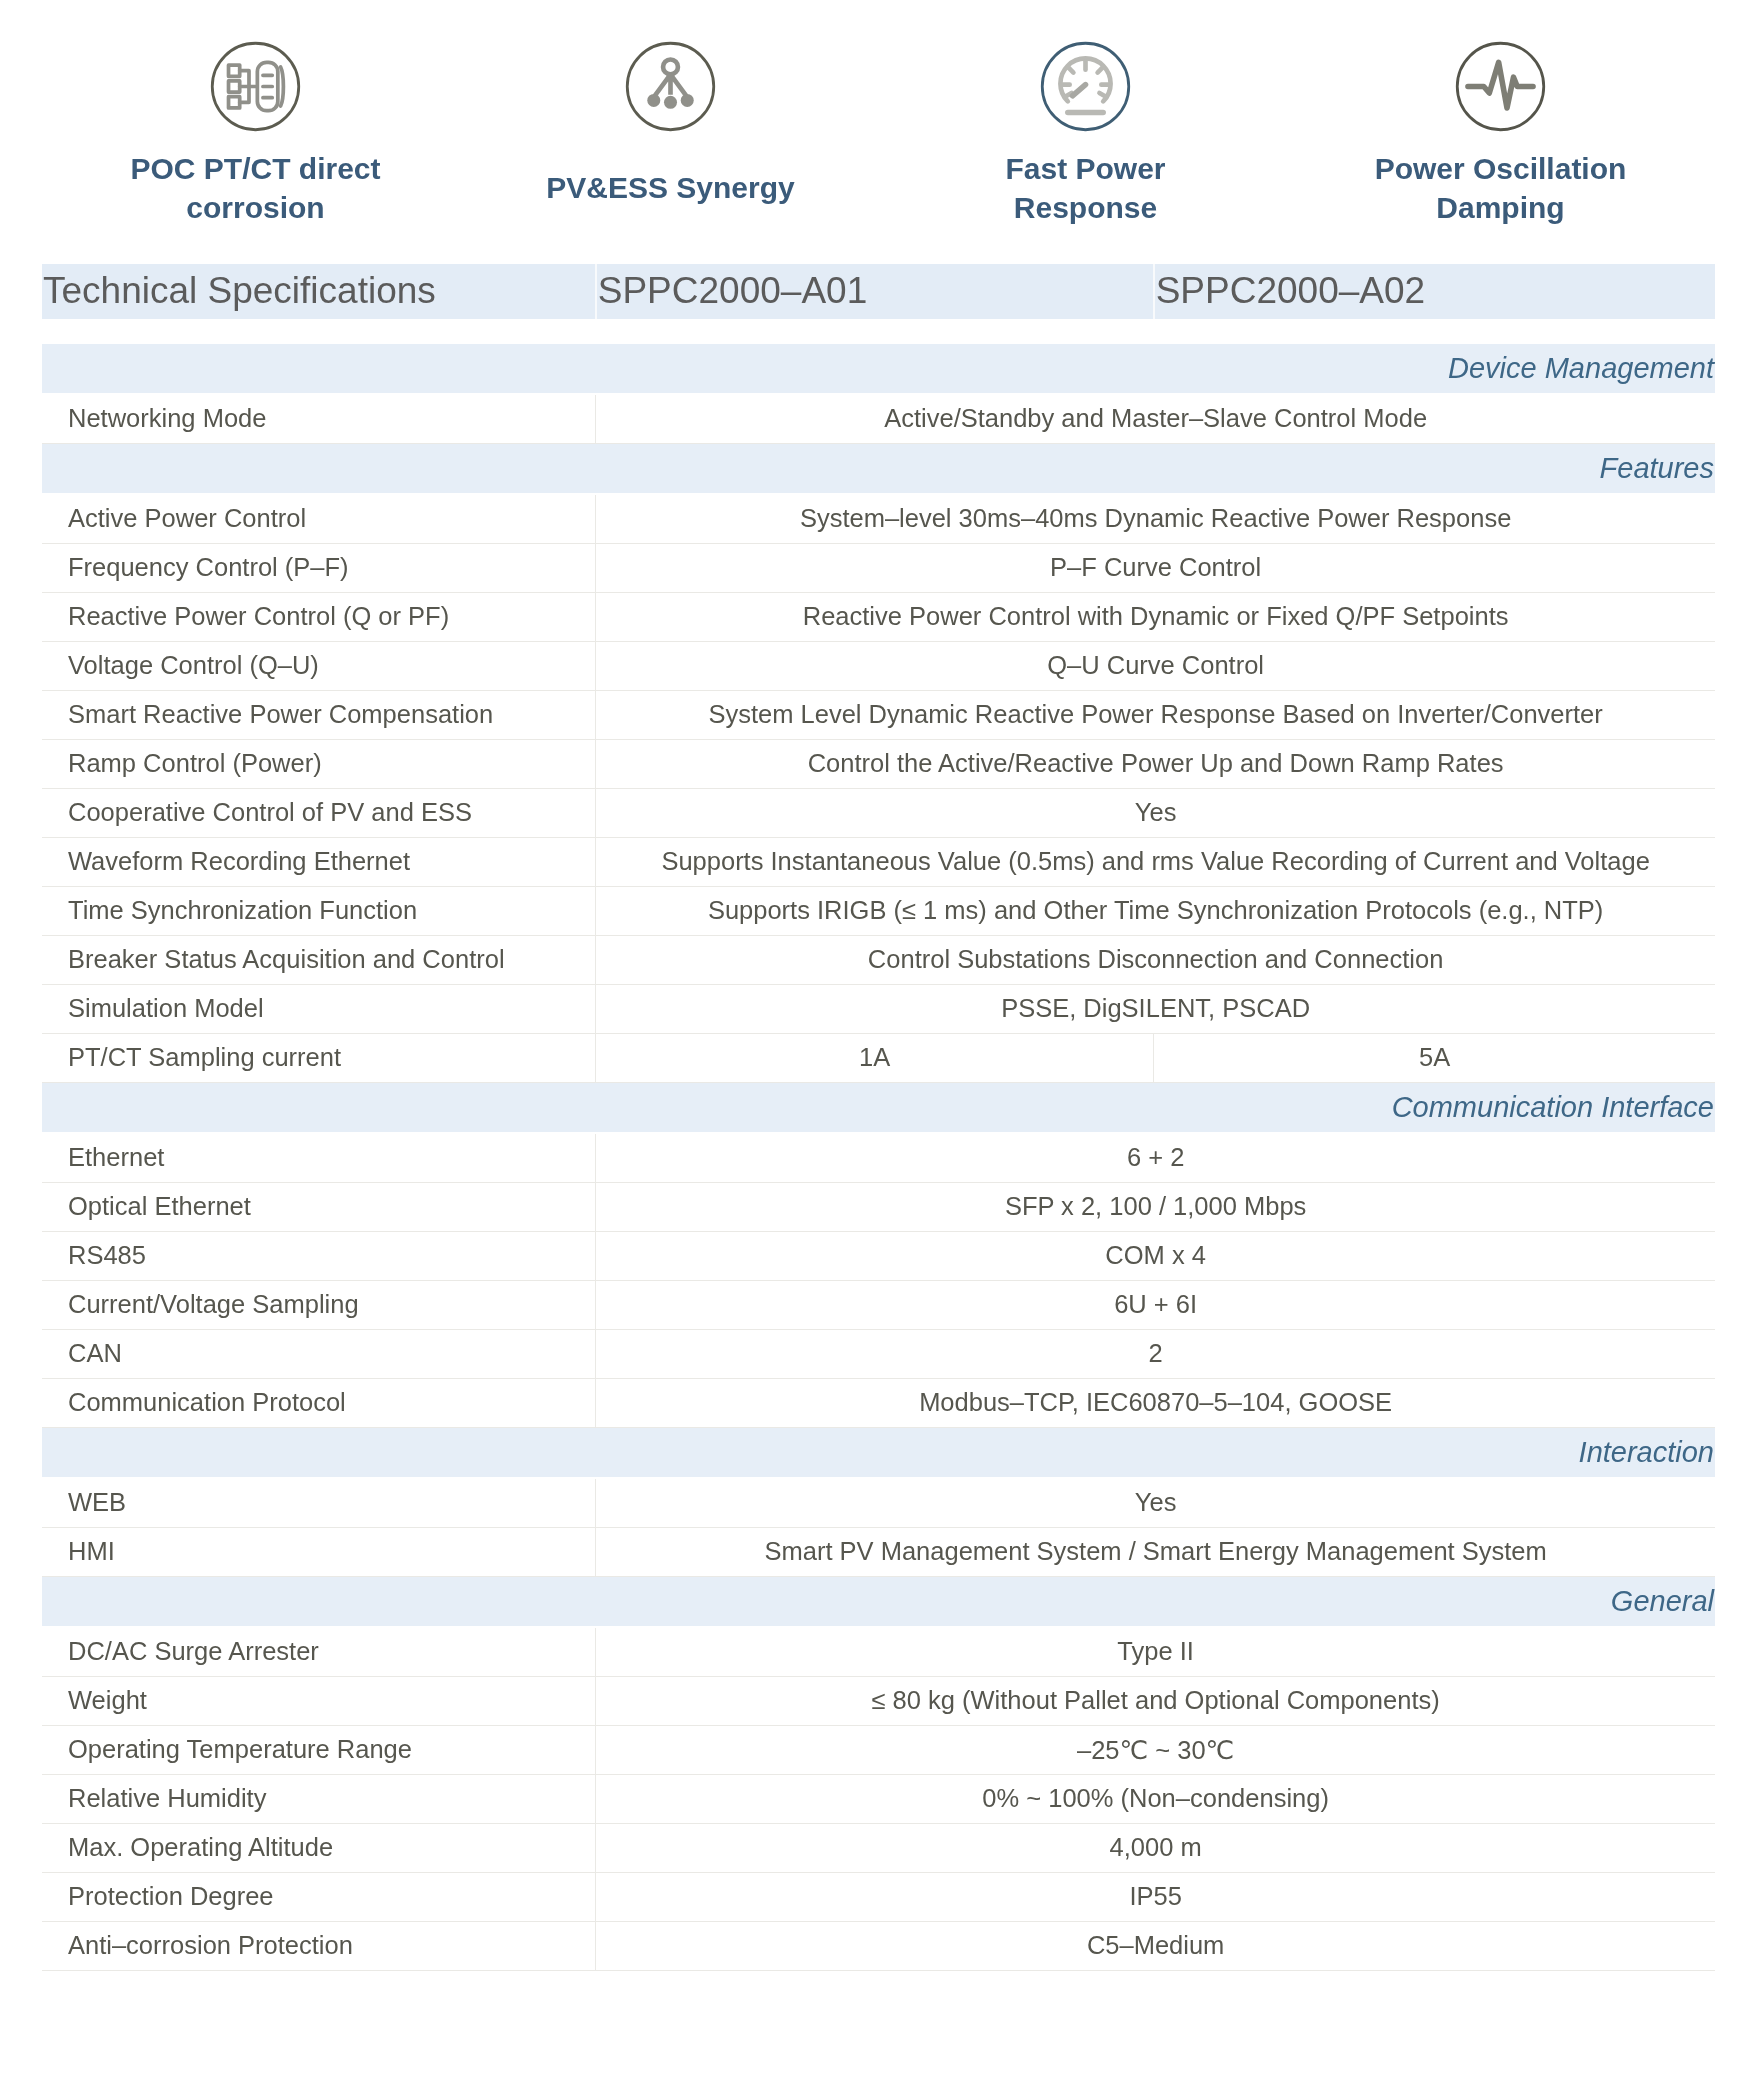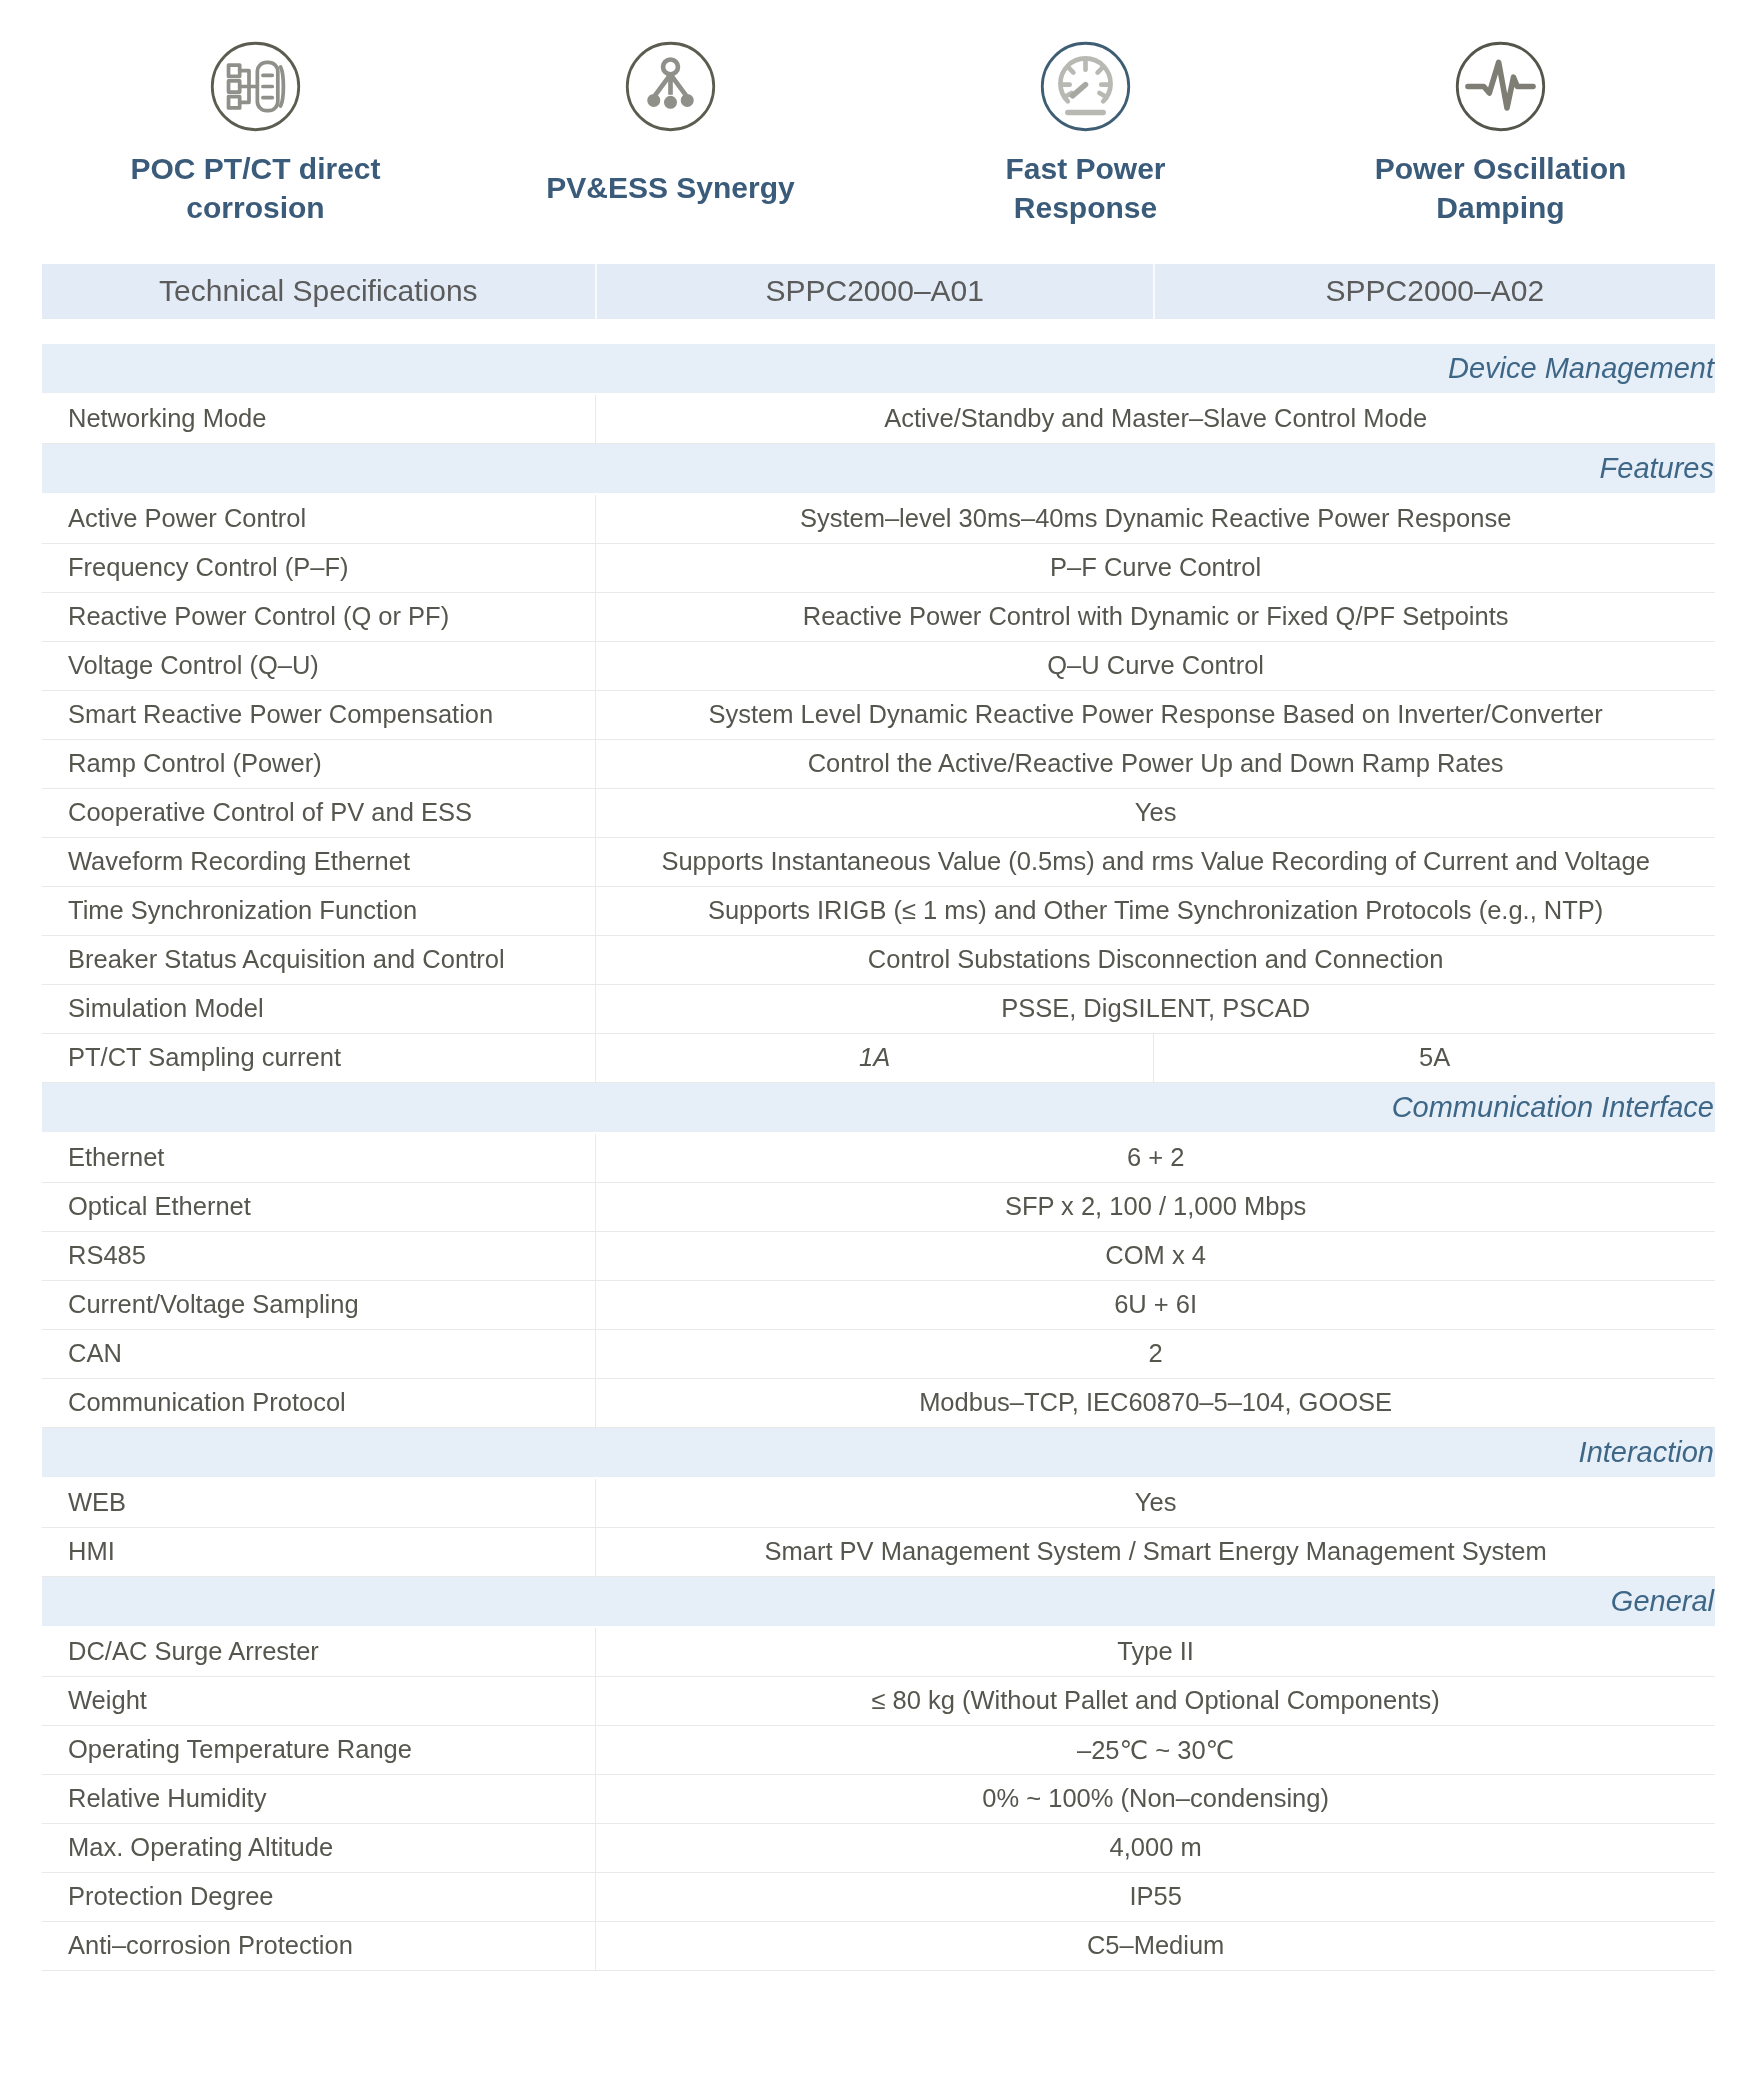--- a/index.html
+++ b/index.html
@@ -22,33 +22,33 @@
   }
   .feature:nth-child(1) .caption{max-width:342px;}
   .feature:nth-child(2) .caption{max-width:377px;}
   .feature:nth-child(3) .caption{max-width:219px;}
   .feature:nth-child(4) .caption{max-width:334px;}
   
   table.spec{
     margin:32px 40px 0 42px;width:1673px;border-collapse:collapse;table-layout:fixed;
   }
   tr.head td{
-    background:var(--header-bg,#e3ecf6);height:53px;text-align:center;
-    font-size:30px;color:var(--header-text,#5b5b5b);
+    background:var(--header-bg,#e3ecf6);height:53px;text-align:left;
+    font-size:37px;color:var(--header-text,#5b5b5b);
   }
   tr.head td + td{border-left:2.6px solid #f8fafc;}
   tr.spacer td{height:23px;background:#fff;}
   tr.band td{
     background:var(--band-bg,#e6eef7);height:47px;text-align:right;
     font-size:29px;color:var(--section-title,#3e6787);border-bottom:2.6px solid #fff;font-style:italic;
   }
   tr.row td{height:46px;border-bottom:1.8px solid var(--divider,#eae9e5);font-size:25.5px;}
   td.lbl{padding-left:26px;border-right:1.8px solid var(--divider,#eae9e5);}
   td.val{text-align:center;}
-  td.val.mid{border-right:1.8px solid var(--divider,#eae9e5);font-style:italic;}
+  td.val.mid{border-right:1.8px solid var(--divider,#eae9e5);}
 </style>
 </head>
 <body>
 
 <div class="icons-row">
 
   <div class="feature">
     <span class="icon">
       <svg viewBox="0 0 100 100" width="93" height="93">
         <circle cx="50" cy="50" r="46.5" fill="none" stroke="#5c5c50" stroke-width="3"></circle>

